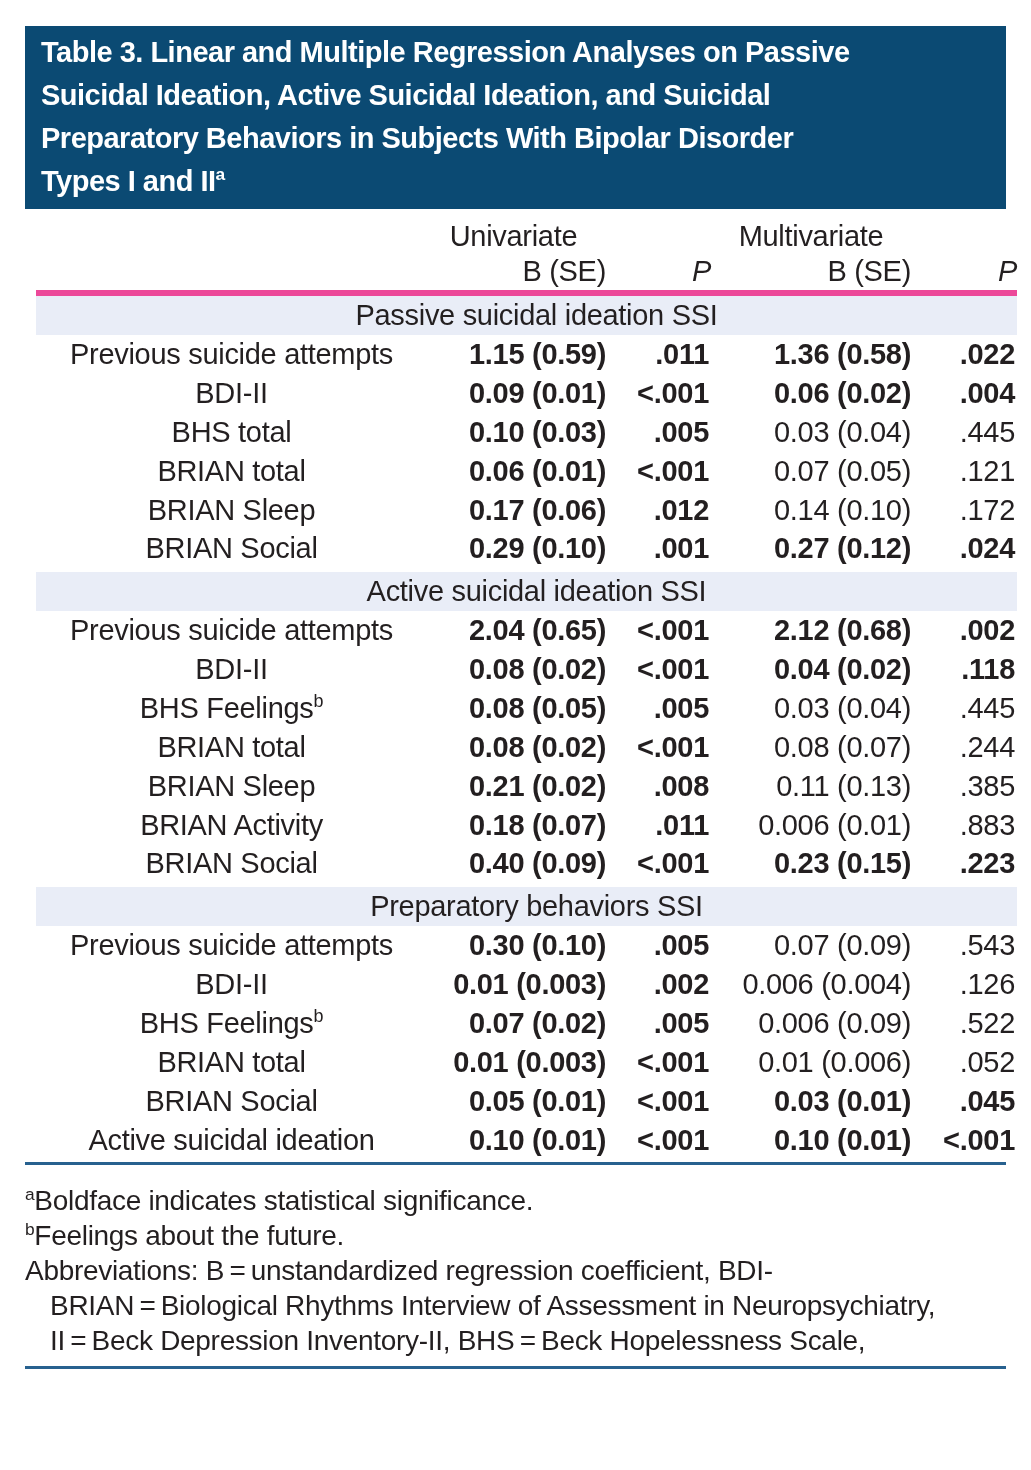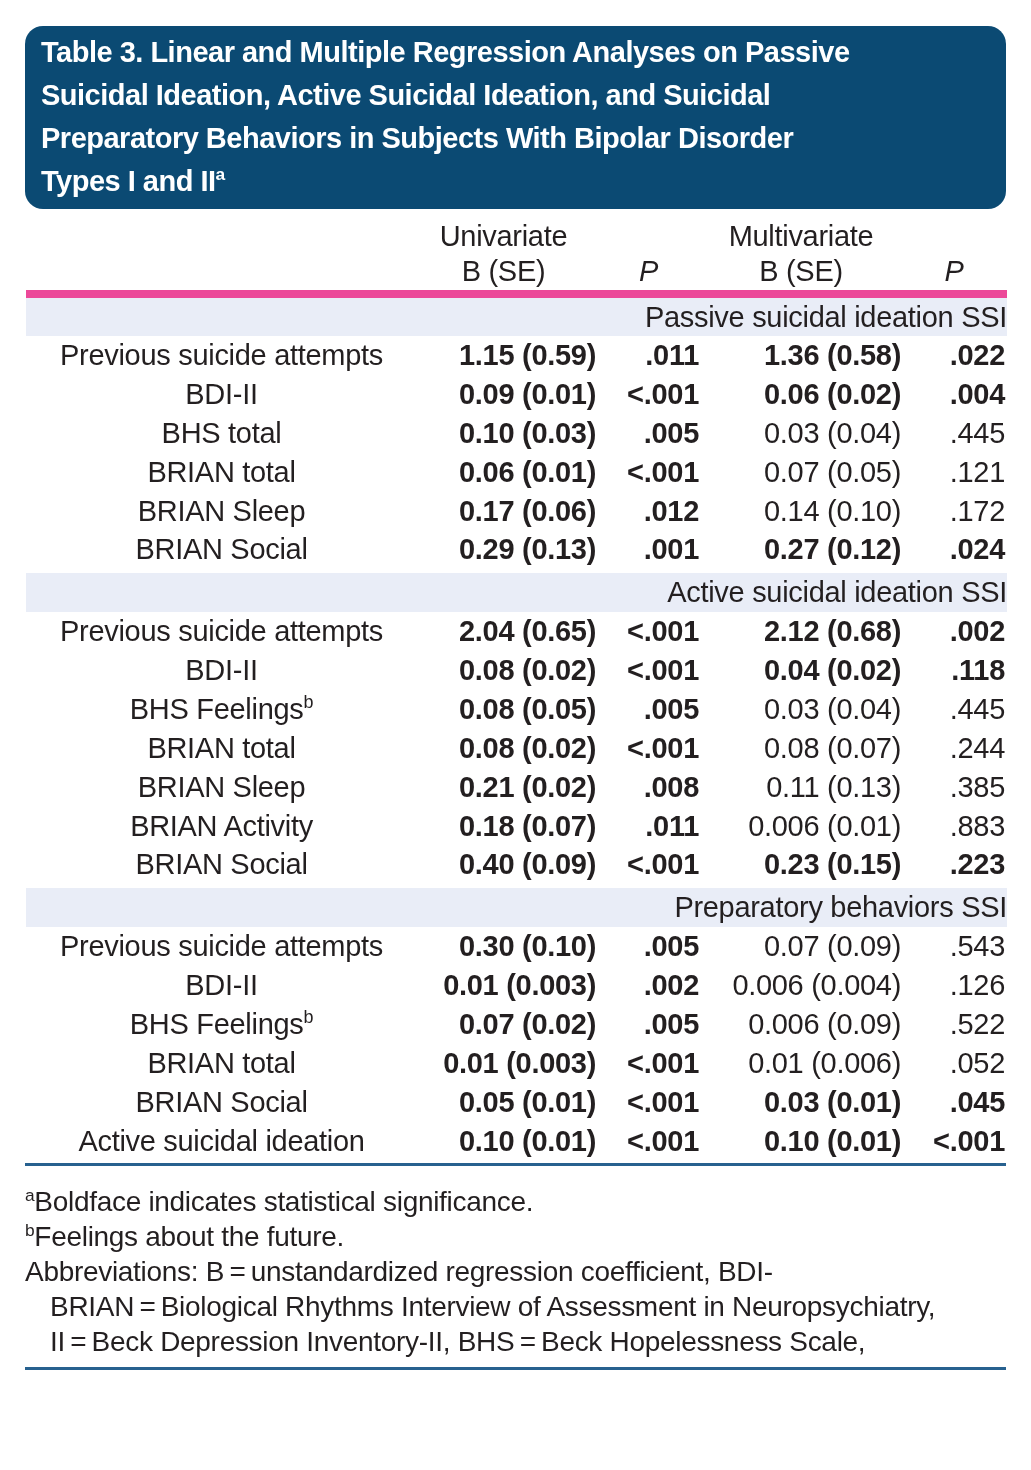--- a/index.html
+++ b/index.html
@@ -24,66 +24,65 @@
   .title-block {
     margin: 26px 25px 0 25px;
     width: 981px;
     background: var(--title-bg);
     color: #ffffff;
     padding: 5px 16px 6px 16px;
     font-weight: 700;
     font-size: 29px;
     line-height: 43px;
     letter-spacing: -0.5px;
-    border-radius: 18px;
   }
   .title-line { white-space: nowrap; }
   .title-line sup {
     font-size: 60%;
     vertical-align: super;
     line-height: 0;
   }
   table.regression {
-    margin: 10px 25px 0 26px;
+    margin: 10px 25px 0 36px;
     width: 981px;
     border-collapse: collapse;
     table-layout: fixed;
   }
   col.c-label { width: 385px; }
   col.c-bse1  { width: 185px; }
   col.c-p1    { width: 105px; }
   col.c-bse2  { width: 200px; }
   col.c-p2    { width: 106px; }
 
   thead th {
     font-weight: 400;
     font-size: 29px;
     letter-spacing: -0.3px;
     color: var(--text);
     height: 36px;
     vertical-align: bottom;
     text-align: center;
     padding-bottom: 2px;
   }
-  thead tr.sub-row th { border-bottom: 8px solid #ec4899; }
+  thead tr.sub-row th { border-bottom: 6px solid #ec4899; text-align: right; }
   thead th.p-head { font-style: italic; }
 
   tbody td {
     font-size: 29px;
     letter-spacing: -0.3px;
     color: var(--text);
     height: 39px;
     vertical-align: middle;
   }
   tr.band td {
     background: var(--band-bg);
     border-top: 6px solid #ffffff;
     height: 42px;
     padding-left: 20px;
-    text-align: right;
+    text-align: center;
   }
   tbody tr.band:first-child td { border-top: none; }
   td.label { text-align: center; padding-left: 6px; }
   td.label sup {
     font-size: 62%;
     vertical-align: super;
     line-height: 0;
   }
   td.bse { text-align: right; }
   td.p { text-align: right; padding-right: 2px; }
@@ -183,21 +182,21 @@
         </tr>
         <tr>
           <td class="label"><span>BRIAN Sleep</span></td>
           <td class="bse bold">0.17 (0.06)</td>
           <td class="p bold">.012</td>
           <td class="bse">0.14 (0.10)</td>
           <td class="p">.172</td>
         </tr>
         <tr>
           <td class="label"><span>BRIAN Social</span></td>
-          <td class="bse bold">0.29 (0.13)</td>
+          <td class="bse bold">0.29 (0.10)</td>
           <td class="p bold">.001</td>
           <td class="bse bold">0.27 (0.12)</td>
           <td class="p bold">.024</td>
         </tr>
         <tr class="band">
           <td colspan="5">Active suicidal ideation SSI</td>
         </tr>
         <tr>
           <td class="label"><span>Previous suicide attempts</span></td>
           <td class="bse bold">2.04 (0.65)</td>

